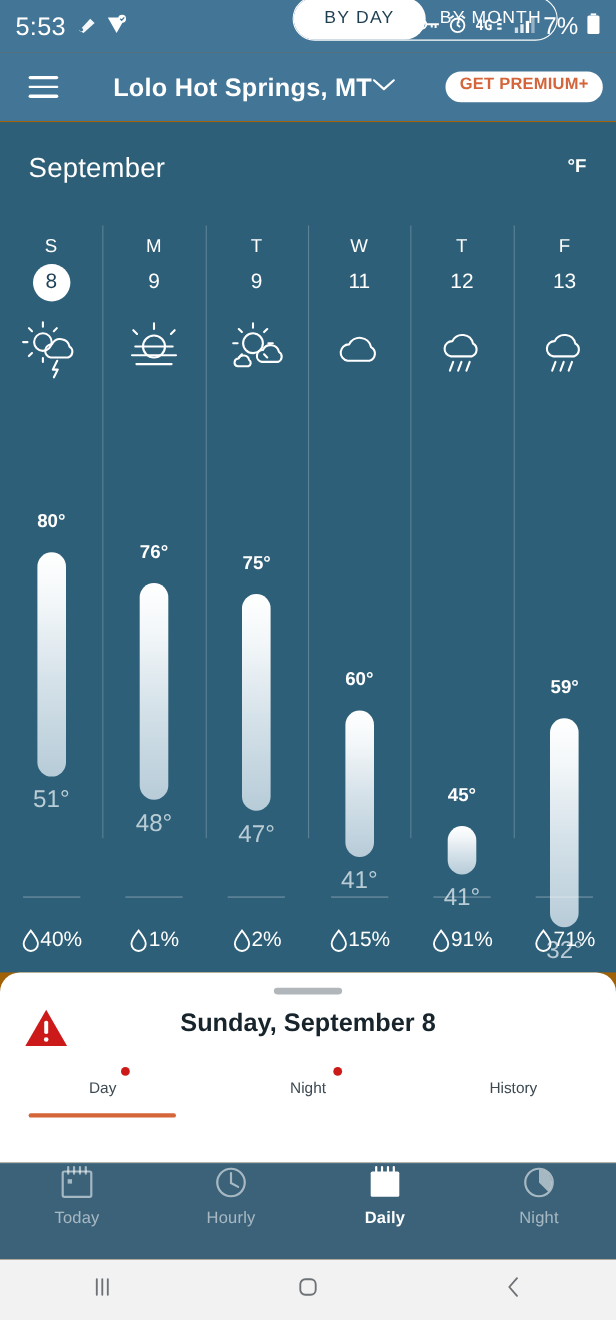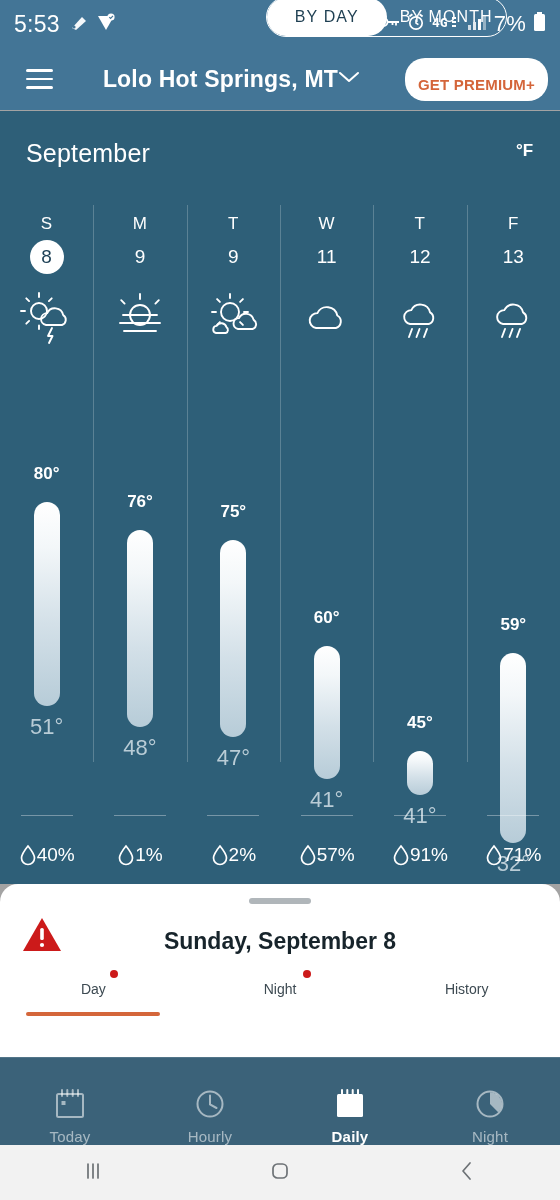--- a/index.html
+++ b/index.html
@@ -5,21 +5,21 @@
   * { box-sizing: border-box; margin: 0; padding: 0; }
   html, body {
     width: 560px; height: 1200px;
     font-family: "Liberation Sans", sans-serif;
     overflow: hidden;
     background: #2e5f78;
   }
   #app {
     position: relative;
     width: 560px; height: 1200px;
-    background: #a3a3a3;
+    background: #a16207;
   }
 
   
   .statusbar {
     position: absolute; top: 0; left: 0; width: 560px; height: 48px;
     background: #437596;
     display: flex; align-items: center;
     padding: 0 14px;
     color: #ffffff;
   }
@@ -43,21 +43,21 @@
   }
   .hamburger span { display: block; width: 27px; height: 2.5px; background: #ffffff; border-radius: 2px; }
   .loc-wrap {
     flex: 1; display: flex; align-items: center; justify-content: center; 
     margin-left: -10px;
   }
   .loc-name { color: #fff; font-size: 23px; font-weight: bold; letter-spacing: .2px; }
   .premium {
     margin-right: 12px;
     background: #ffffff; border-radius: 20px;
-    padding: 18px 13px 8px;
+    padding: 3px 13px 8px;
     color: #d4653a; font-size: 15px; font-weight: bold; letter-spacing: .2px;
     white-space: nowrap;
   }
 
   
   .panel {
     position: absolute; top: 111px; left: 0; width: 560px; height: 773px;
     background: #2e5f78;
   }
 
@@ -147,21 +147,21 @@
     position: absolute; top: 884px; left: 0; width: 560px; height: 173px;
     background: #ffffff;
     border-radius: 18px 18px 0 0;
   }
   .grabber {
     position: absolute; top: 14px; left: 50%; transform: translateX(-50%);
     width: 62px; height: 6px; border-radius: 3px; background: #b0b6ba;
   }
   .alert-icon { position: absolute; top: 32px; left: 22px; width: 40px; height: 38px; }
   .sheet-title {
-    position: absolute; top: 44px; left: 0; right: 0; text-align: center;
+    position: absolute; top: 32px; left: 0; right: 0; text-align: center;
     color: #17242b; font-size: 23px; font-weight: bold;
   }
   .sheet-tabs {
     position: absolute; top: 78px; left: 0; width: 560px; height: 54px;
     display: flex;
   }
   .stab {
     flex: 1; position: relative;
     display: flex; align-items: center; justify-content: center;
     color: #3d4a52; font-size: 14px;
@@ -172,21 +172,21 @@
   }
   .stab .uline {
     position: absolute; bottom: 0; left: 50%; transform: translateX(-50%);
     width: 134px; height: 4px; background: #d4663a; border-radius: 2px;
   }
 
   
   .bottomnav {
     position: absolute; top: 1057px; left: 0; width: 560px; height: 88px;
     background: #3b6279;
-    display: flex; align-items: flex-end;
+    display: flex; align-items: flex-start;
     border-top: 1px solid rgba(255,255,255,.12);
   }
   .nav-item {
     flex: 1; display: flex; flex-direction: column; align-items: center; gap: 7px;
     color: rgba(255,255,255,.55);
   }
   .nav-item.active { color: #ffffff; }
   .nav-label { font-size: 15px; letter-spacing: .2px; }
   .nav-item.active .nav-label { font-weight: bold; }
   .nav-item svg { display: block; }
@@ -385,21 +385,21 @@
           <div class="bar" style="top:310px;height:133px"></div>
           <div class="lo" style="top:451px">41°</div>
         </div>
         <div class="precip-sep"></div>
         <div class="precip">
           <span>
             <svg width="18" height="22" viewBox="0 0 18 22" fill="none" stroke="#ffffff" stroke-width="1.7">
                 <path d="M9 2 C9 2 2.5 10 2.5 14 a6.5 6.5 0 0 0 13 0 C15.5 10 9 2 9 2 Z"></path>
               </svg>
           </span>
-          <span>57%</span>
+          <span>15%</span>
         </div>
       </div>
 
       <div class="col">
         <div class="dow">T</div>
         <div class="dnum">12</div>
         <div class="wicon">
           <svg viewBox="0 0 56 54" fill="none" stroke="#ffffff" stroke-width="1.9" stroke-linecap="round" stroke-linejoin="round">
             <path d="M18 33 a7 7 0 0 1 1.3-13.9 a10 10 0 0 1 18.7 2.2 a6.4 6.4 0 0 1 -1.3 11.7 Z"></path>
             <path d="M20 38 L17 46 M27.5 38 L24.5 46 M35 38 L32 46"></path>

